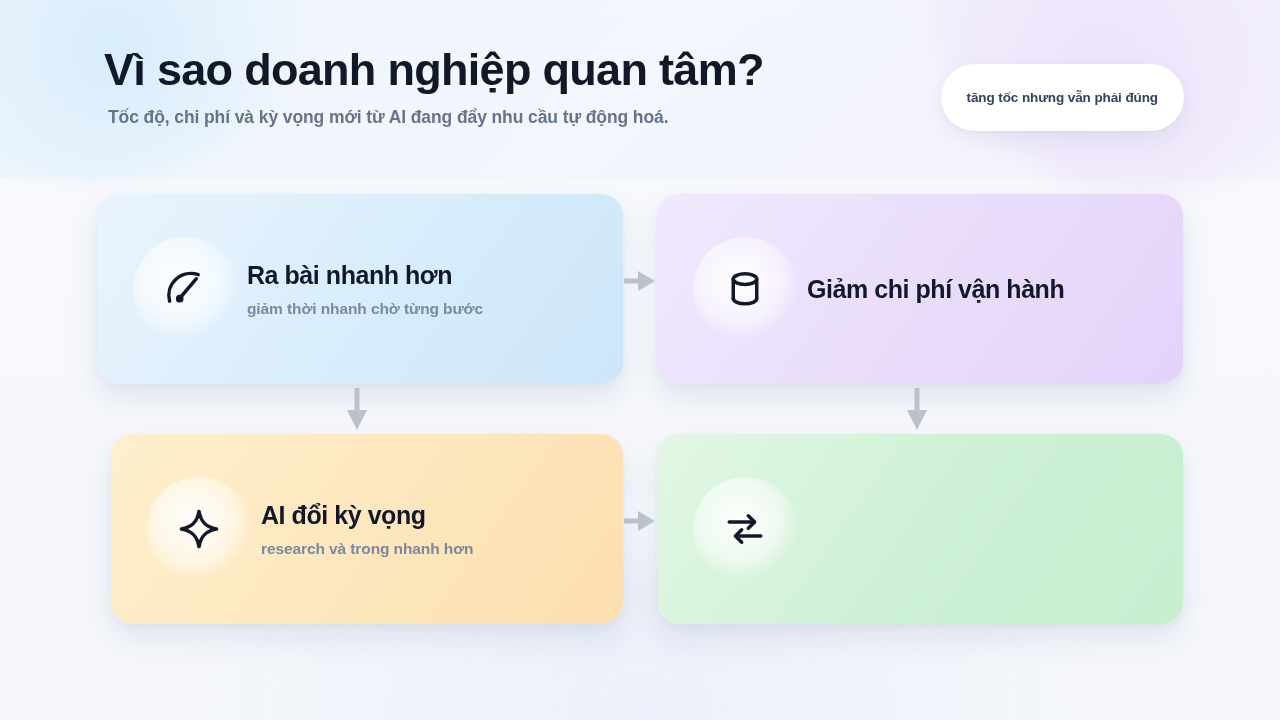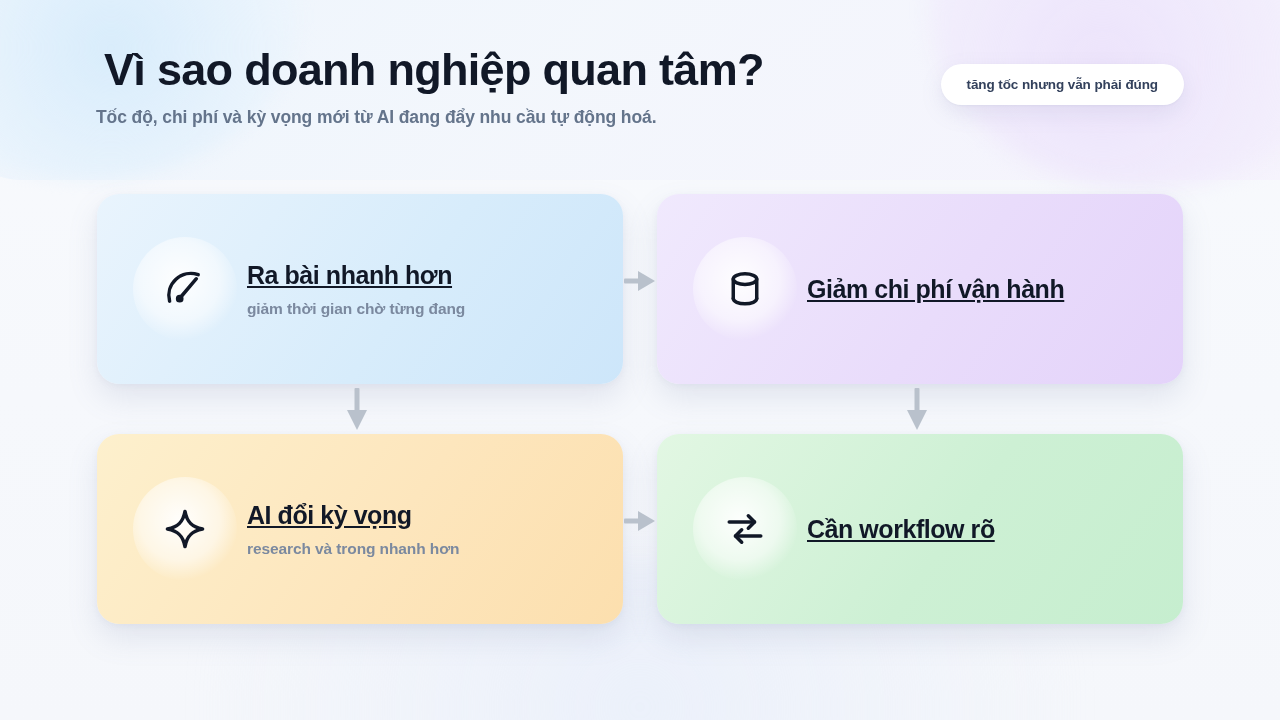--- a/index.html
+++ b/index.html
@@ -75,33 +75,33 @@
   }
   .page-title {
     margin: 8px;
     font-size: 45px;
     line-height: 1.08;
     font-weight: 700;
     letter-spacing: -0.7px;
     color: #111827;
   }
   .page-subtitle {
-    margin: 12px 0 0 0;
+    margin: 12px 0 0 12px;
     font-size: 17.5px;
     font-weight: 700;
     color: #64748b;
     letter-spacing: -0.1px;
   }
 
   
   .badge {
     position: absolute;
     right: 96px;
     top: 64px;
-    padding: 13px 26px;
+    padding: 26px 26px;
     border-radius: 999px;
     background: #ffffff;
     color: #33415c;
     font-size: 13.5px;
     font-weight: 700;
     letter-spacing: -0.1px;
     box-shadow: 0 8px 22px rgba(120,130,170,0.13), 0 1px 2px rgba(120,130,170,0.08);
     white-space: nowrap;
   }
 
@@ -123,21 +123,21 @@
     border-radius: 22px;
     display: flex;
     align-items: center;
     padding-left: 42px;
     box-sizing: border-box;
     box-shadow: 0 14px 30px rgba(120,132,170,0.16), 0 2px 6px rgba(120,132,170,0.07);
     overflow: hidden;
   }
   .card.c-blue   { background: linear-gradient(125deg, #e9f4fd 0%, #d7ecfb 58%, #cde6fa 100%); }
   .card.c-purple { background: linear-gradient(125deg, #f0e9fd 0%, #e9dcfb 55%, #e4d3fa 100%); text-align: right; }
-  .card.c-amber  { background: linear-gradient(125deg, #fdf0cd 0%, #fde6bd 55%, #fcdfae 100%); }
+  .card.c-amber  { background: linear-gradient(125deg, #fdf0cd 0%, #fde6bd 55%, #fcdfae 100%); margin-left: 14px; }
   .card.c-green  { background: linear-gradient(125deg, #e2f7e3 0%, #cdf0d4 55%, #c6eecf 100%); }
 
   .icon-wrap {
     position: relative;
     width: 92px;
     height: 92px;
     flex: 0 0 92px;
     display: flex;
     align-items: center;
     justify-content: center;
@@ -158,21 +158,20 @@
   .icon-glyph svg { display: block; width: 100%; height: 100%; }
 
   .card-text { position: relative; }
   .card-title {
     margin: 0;
     font-size: 25px;
     font-weight: 700;
     letter-spacing: -0.45px;
     color: #111827;
     line-height: 1.2;
-    text-decoration: underline;
   }
   .card-sub {
     margin: 10px 0 0 0;
     font-size: 15.5px;
     font-weight: 700;
     color: #7b899f;
     letter-spacing: -0.1px;
   }
 
   
@@ -211,21 +210,21 @@
         <span class="icon-glyph">
           <svg viewBox="0 0 24 24" fill="none" stroke="currentColor" stroke-width="1.9" stroke-linecap="round">
             <path d="M3.6 18.6 A 12 12 0 0 1 19.2 4.2"></path>
             <path d="M9.6 16.5 L18.2 6.4"></path>
             <circle cx="9.1" cy="17.3" r="2.1" fill="currentColor" stroke="none"></circle>
           </svg>
         </span>
       </div>
       <div class="card-text">
         <p class="card-title">Ra bài nhanh hơn</p>
-        <p class="card-sub">giảm thời gian chờ từng đang</p>
+        <p class="card-sub">giảm thời nhanh chờ từng bước</p>
       </div>
     </div>
 
     <div class="card c-purple">
       <div class="icon-wrap">
         <div class="icon-glow"></div>
         <span class="icon-glyph">
           <svg viewBox="0 0 24 24" fill="none" stroke="currentColor" stroke-width="1.9" stroke-linecap="round">
             <ellipse cx="12" cy="6.6" rx="6.4" ry="2.9"></ellipse>
             <path d="M5.6 6.6 V 17.2"></path>
@@ -260,21 +259,20 @@
         <span class="icon-glyph">
           <svg viewBox="0 0 24 24" fill="none" stroke="currentColor" stroke-width="1.9" stroke-linecap="round" stroke-linejoin="round">
             <path d="M3.4 8.2 H 17.2"></path>
             <path d="M13.8 4.8 L 17.2 8.2 L 13.8 11.6"></path>
             <path d="M20.6 15.8 H 6.8"></path>
             <path d="M10.2 12.4 L 6.8 15.8 L 10.2 19.2"></path>
           </svg>
         </span>
       </div>
       <div class="card-text">
-        <p class="card-title">Cần workflow rõ</p>
       </div>
     </div>
 
   </div>
 
   <div class="arrow arrow-r1">
     <svg width="34" height="26" viewBox="0 0 34 26" fill="currentColor">
       <rect x="0" y="10.5" width="16" height="5" rx="1"></rect>
       <path d="M14 3 L 31 13 L 14 23 Z"></path>
     </svg>

